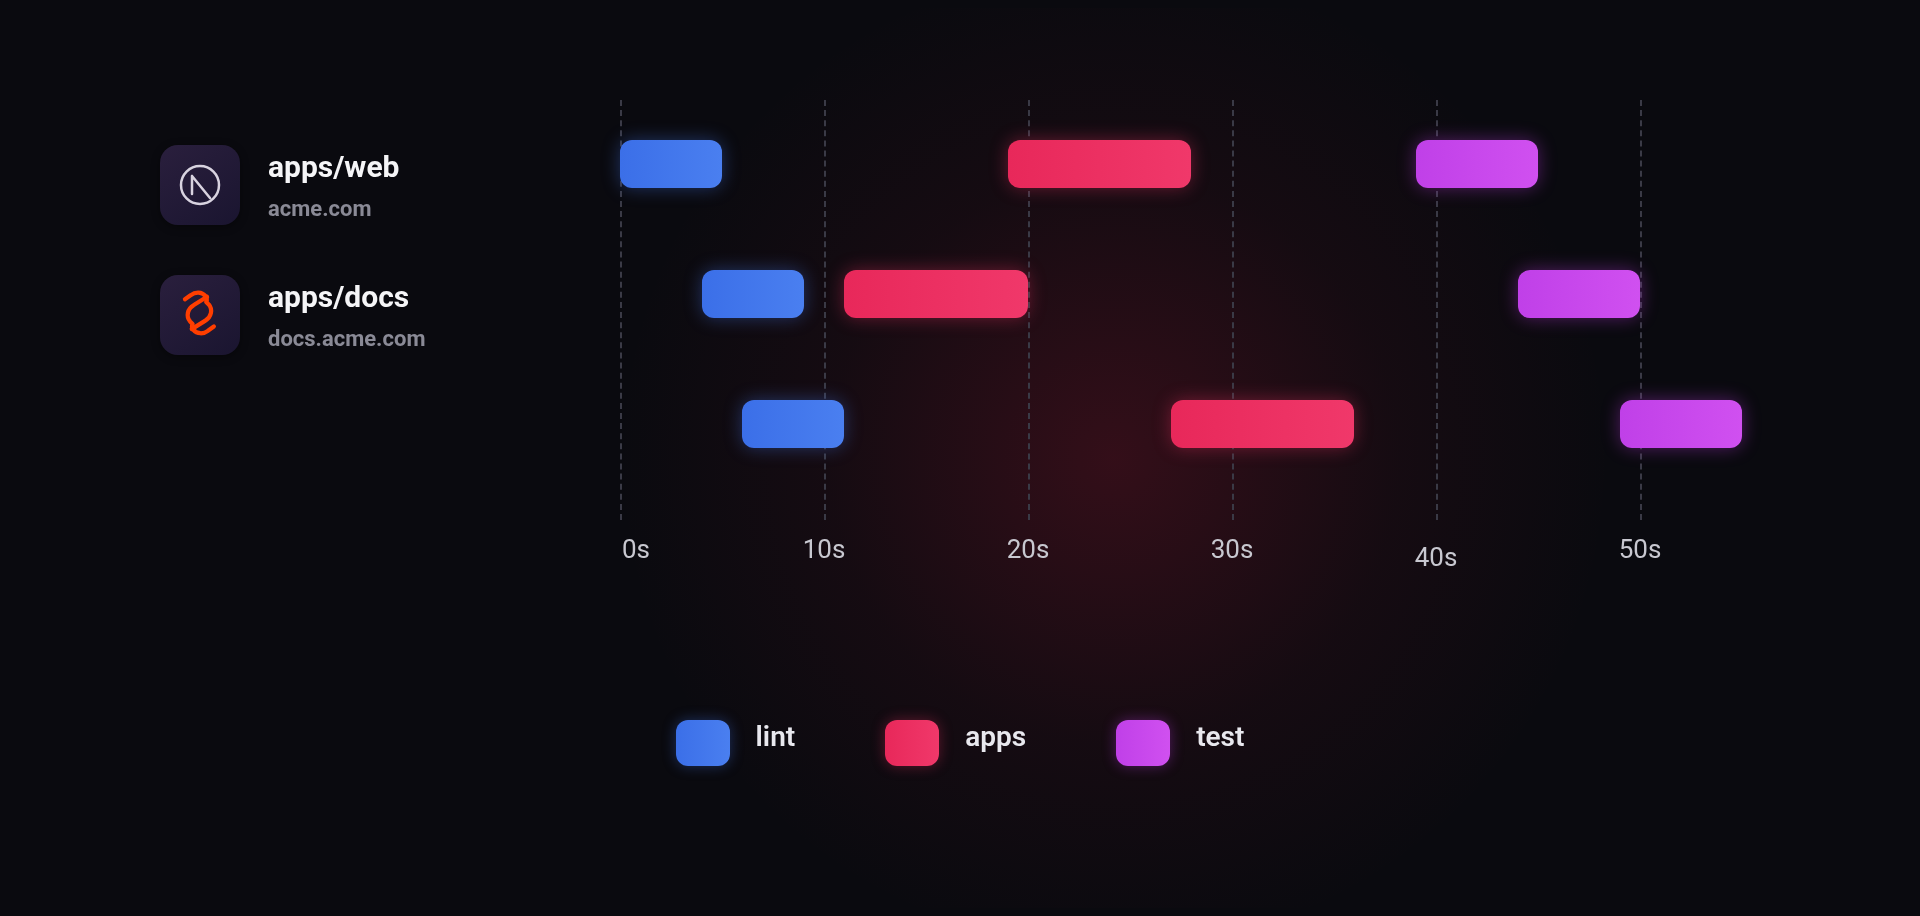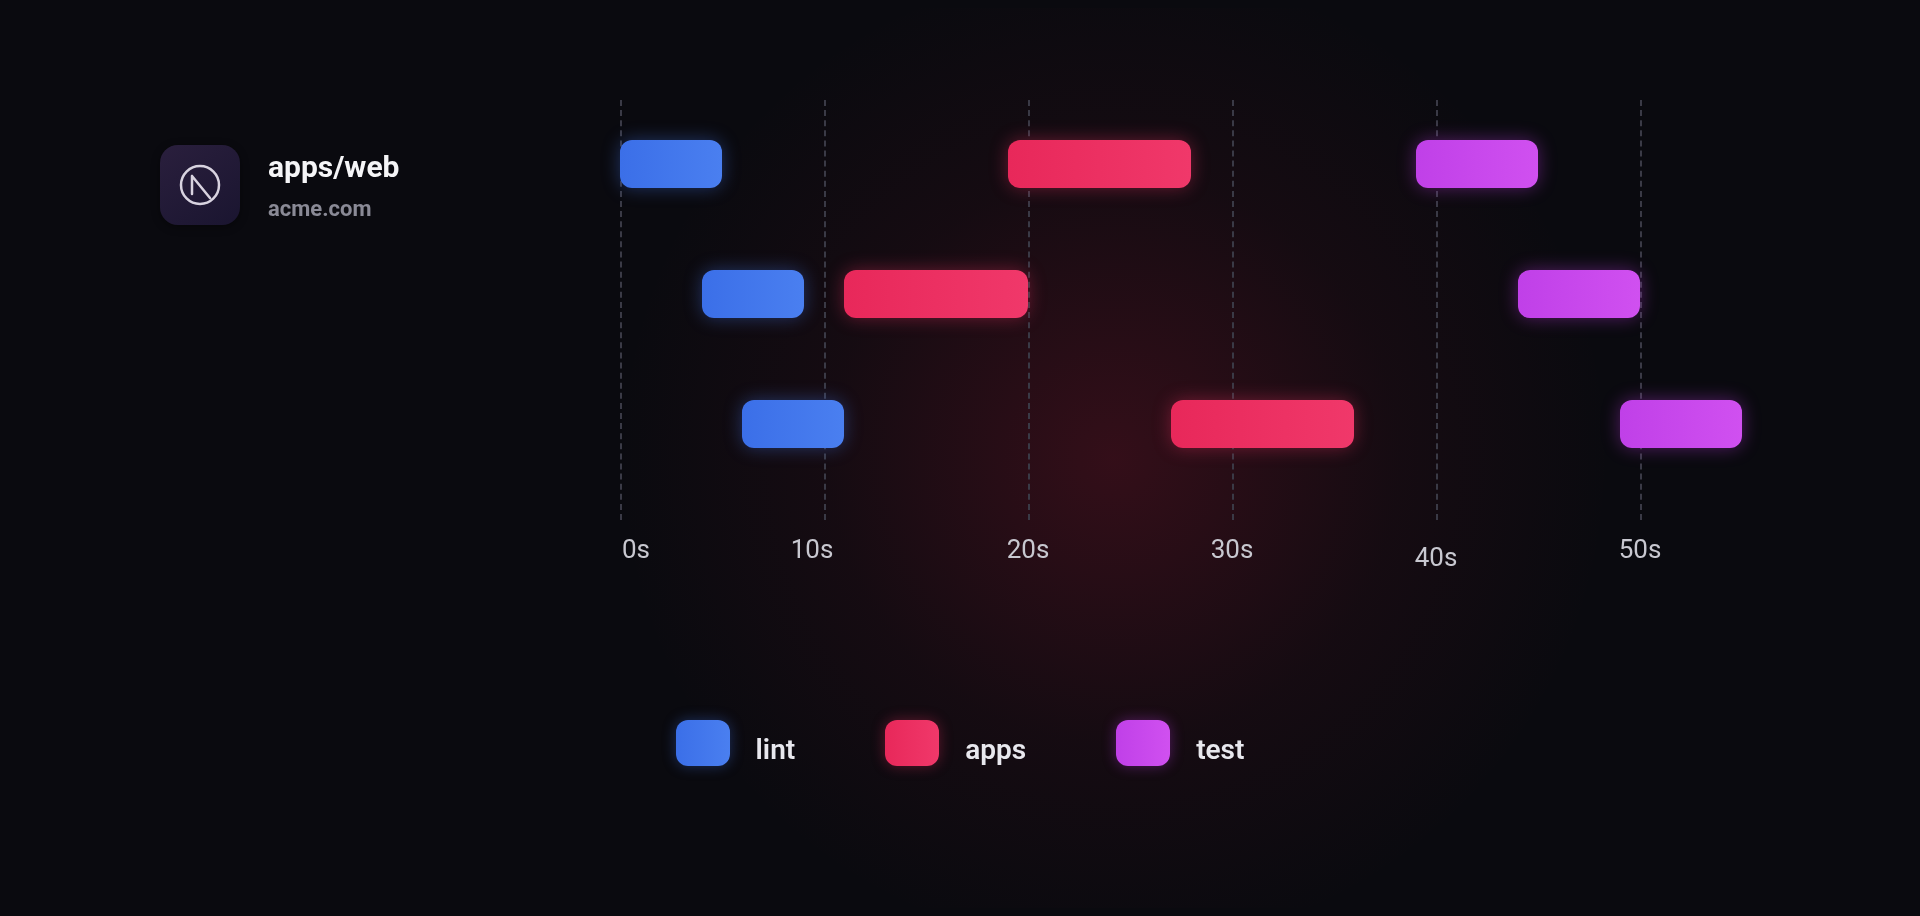--- a/index.html
+++ b/index.html
@@ -95,21 +95,21 @@
   
   .legend {
     position: absolute;
     top: 720px;
     left: 0;
     width: 100%;
     display: flex;
     justify-content: center;
     gap: 90px;
   }
-  .legend-item { display: flex; align-items: flex-end; gap: 26px; }
+  .legend-item { display: flex; align-items: flex-start; gap: 26px; }
   .swatch {
     width: 54px; height: 46px;
     border-radius: 12px;
   }
   .swatch.lint { background: linear-gradient(90deg, #3b6fe8, #4a7ff0); box-shadow: 0 0 14px rgba(70,120,240,0.35);}
   .swatch.build { background: linear-gradient(90deg, #e8285a, #f0386a); box-shadow: 0 0 14px rgba(240,50,100,0.35);}
   .swatch.test { background: linear-gradient(90deg, #c040e8, #d050f0); box-shadow: 0 0 14px rgba(200,60,240,0.35);}
   .legend-label { font-size: 28px; font-weight: 600; color: #e8e8ee; }
 </style>
 </head>
@@ -125,27 +125,39 @@
         <svg width="44" height="44" viewBox="0 0 44 44" fill="none">
           <circle cx="22" cy="22" r="19" stroke="#d8d3e0" stroke-width="2.5"></circle>
           <path d="M14 13 L14 31 M14 13 L32 35" stroke="#d8d3e0" stroke-width="2.5" stroke-linecap="round" stroke-linejoin="round"></path>
         </svg>
       </div>
       <div class="task-text">
         <span class="task-title">apps/web</span>
         <span class="task-sub">acme.com</span>
       </div>
     </div>
+    <div class="task-row">
+      <div class="task-icon">
+        <svg width="42" height="50" viewBox="0 0 42 50" fill="none">
+          <path d="M30 6 L14 16 C7 20 5 29 10 35 C11 36 12 37 13 38 C12 40 12 43 14 45 C18 50 26 50 31 46 L38 41" stroke="#ff3e00" stroke-width="5" stroke-linecap="round" stroke-linejoin="round" fill="none" transform="scale(0.85) translate(3,2)"></path>
+          <path d="M12 44 L28 34 C35 30 37 21 32 15 C31 14 30 13 29 12 C30 10 30 7 28 5 C24 0 16 0 11 4 L4 9" stroke="#ff3e00" stroke-width="5" stroke-linecap="round" stroke-linejoin="round" fill="none" transform="scale(0.85) translate(3,2)"></path>
+        </svg>
+      </div>
+      <div class="task-text">
+        <span class="task-title">apps/docs</span>
+        <span class="task-sub">docs.acme.com</span>
+      </div>
+    </div>
   </div>
 
   <div class="timeline" id="timeline">
       <div class="grid-line" style="left: 0px;"></div>
       <div class="tick-label" style="left: 16px;">0s</div>
       <div class="grid-line" style="left: 204px;"></div>
-      <div class="tick-label" style="left: 192px; text-align: center;">10s</div>
+      <div class="tick-label" style="left: 204px; text-align: center;">10s</div>
       <div class="grid-line" style="left: 408px;"></div>
       <div class="tick-label" style="left: 408px;">20s</div>
       <div class="grid-line" style="left: 612px;"></div>
       <div class="tick-label" style="left: 612px;">30s</div>
       <div class="grid-line" style="left: 816px;"></div>
       <div class="tick-label" style="left: 816px; margin-top: 8px;">40s</div>
       <div class="grid-line" style="left: 1020px;"></div>
       <div class="tick-label" style="left: 1020px;">50s</div>
       <div class="bar lint" style="left: 0px; width: 102px; top: 40px;"></div>
       <div class="bar lint" style="left: 81.6px; width: 102px; top: 170px;"></div>

